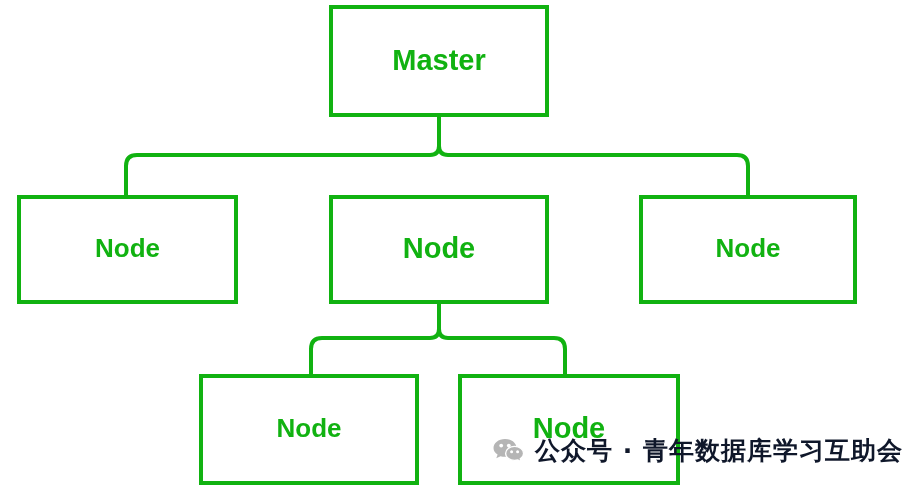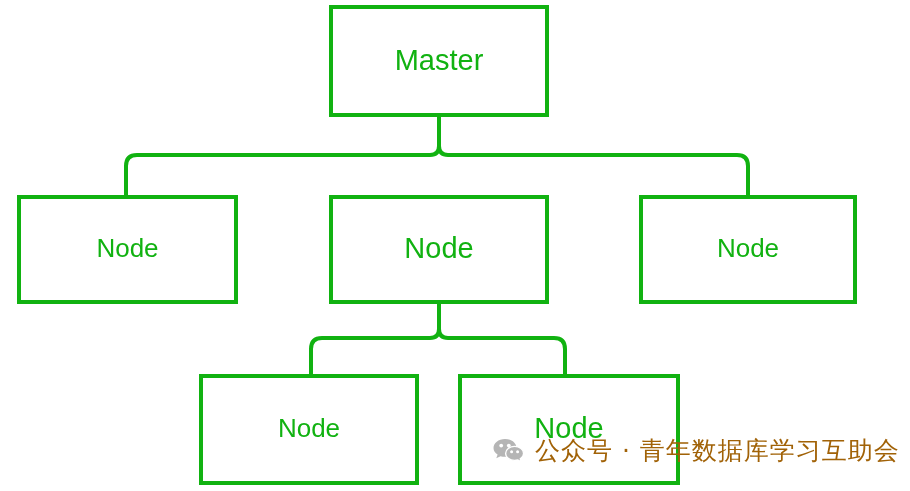--- a/index.html
+++ b/index.html
@@ -55,21 +55,21 @@
   #watermark-text {
     font-family: "DejaVu Sans", sans-serif;
     letter-spacing: 1px;
     line-height: 1;
     white-space: nowrap;
   }
 </style>
 </head>
 <body>
 
-<div id="diagram-root" style="width: 910px; height: 491px; background: rgb(255, 255, 255);">
+<div id="diagram-root" style="width: 910px; height: 491px; background: rgb(255, 255, 255); font-weight: bold;">
 
   <svg id="topology-svg" viewBox="0 0 910 491" xmlns="http://www.w3.org/2000/svg">
 
     <g id="connectors-layer">
         <path class="connector-path" d="M 439 117 L 439 146 Q 439 155 430 155 L 137 155 Q 126 155 126 166 L 126 195 M 439 146 Q 439 155 448 155 L 737 155 Q 748 155 748 166 L 748 195" stroke="#11b211" stroke-width="4"></path>
         <path class="connector-path" d="M 439 304 L 439 329 Q 439 338 430 338 L 322 338 Q 311 338 311 349 L 311 374 M 439 329 Q 439 338 448 338 L 554 338 Q 565 338 565 349 L 565 374" stroke="#11b211" stroke-width="4"></path>
       </g>
 
     <g id="nodes-layer">
         <g>
@@ -104,16 +104,16 @@
     <svg id="watermark-icon" viewBox="0 0 34 26" xmlns="http://www.w3.org/2000/svg" width="34" height="26">
       <g id="wechat-icon-shapes">
           <path d="M13 2 C6.4 2 1.5 6.1 1.5 10.9 C1.5 13.6 3.1 16 5.6 17.6 L4.3 21.2 L8.5 19.2 C9.9 19.6 11.4 19.8 13 19.8 C19.6 19.8 24.5 15.7 24.5 10.9 C24.5 6.1 19.6 2 13 2 Z" fill="#b5b5b5"></path>
           <path d="M22.6 9.4 C17.5 9.4 13.6 12.6 13.6 16.4 C13.6 20.2 17.5 23.4 22.6 23.4 C23.7 23.4 24.8 23.2 25.8 23 L29.3 24.8 L28.3 21.8 C30.4 20.5 31.6 18.6 31.6 16.4 C31.6 12.6 27.7 9.4 22.6 9.4 Z" fill="#b5b5b5" stroke="#ffffff" stroke-width="1.4"></path>
           <circle cx="9.2" cy="8.6" r="1.9" fill="#ffffff"></circle>
           <circle cx="16.8" cy="8.6" r="1.9" fill="#ffffff"></circle>
           <circle cx="19.6" cy="14.7" r="1.5" fill="#ffffff"></circle>
           <circle cx="25.6" cy="14.7" r="1.5" fill="#ffffff"></circle>
         </g>
     </svg>
-    <span id="watermark-text" style="font-size: 25px; color: #a16207;">公众号 · 青年数据库学习互助会</span>
+    <span id="watermark-text" style="font-size: 25px; color: #0f172a;">公众号 · 青年数据库学习互助会</span>
   </div>
 
 </div>
 
 </body></html>

